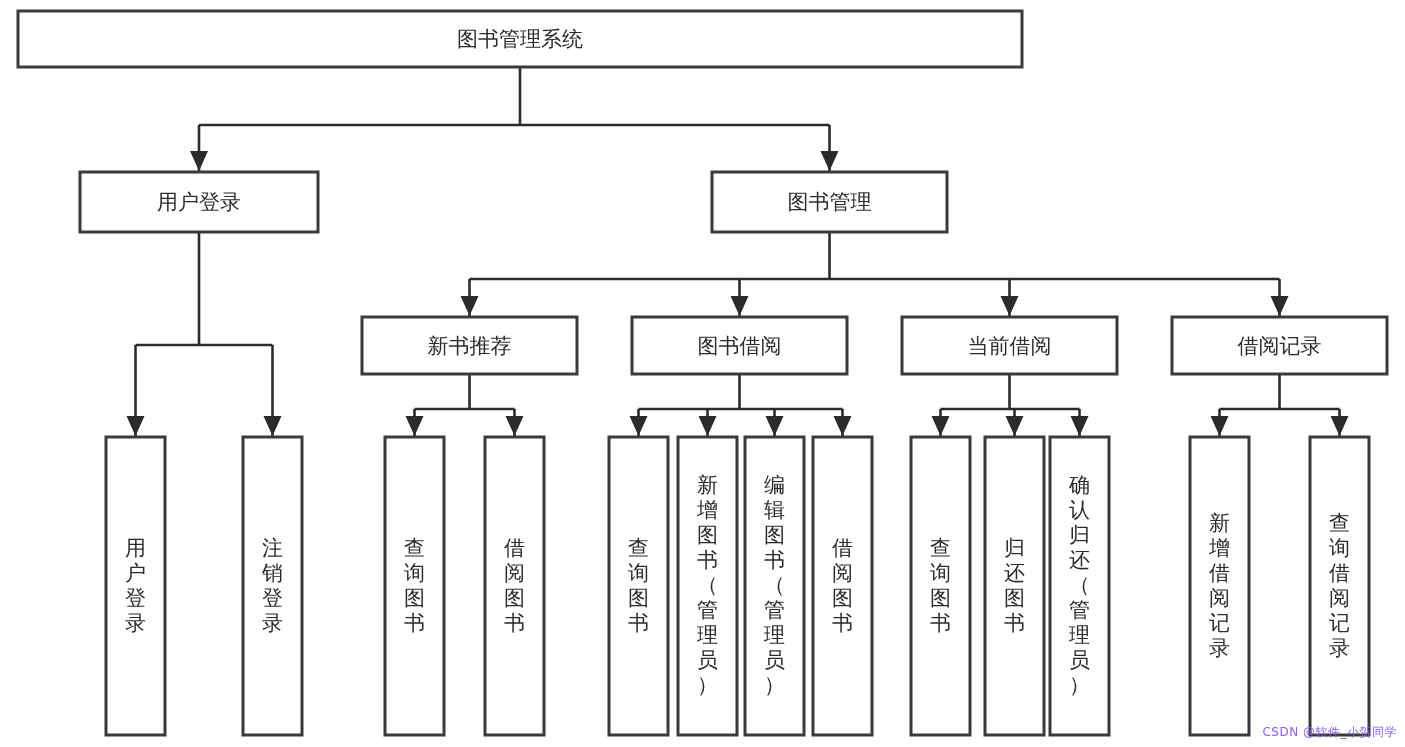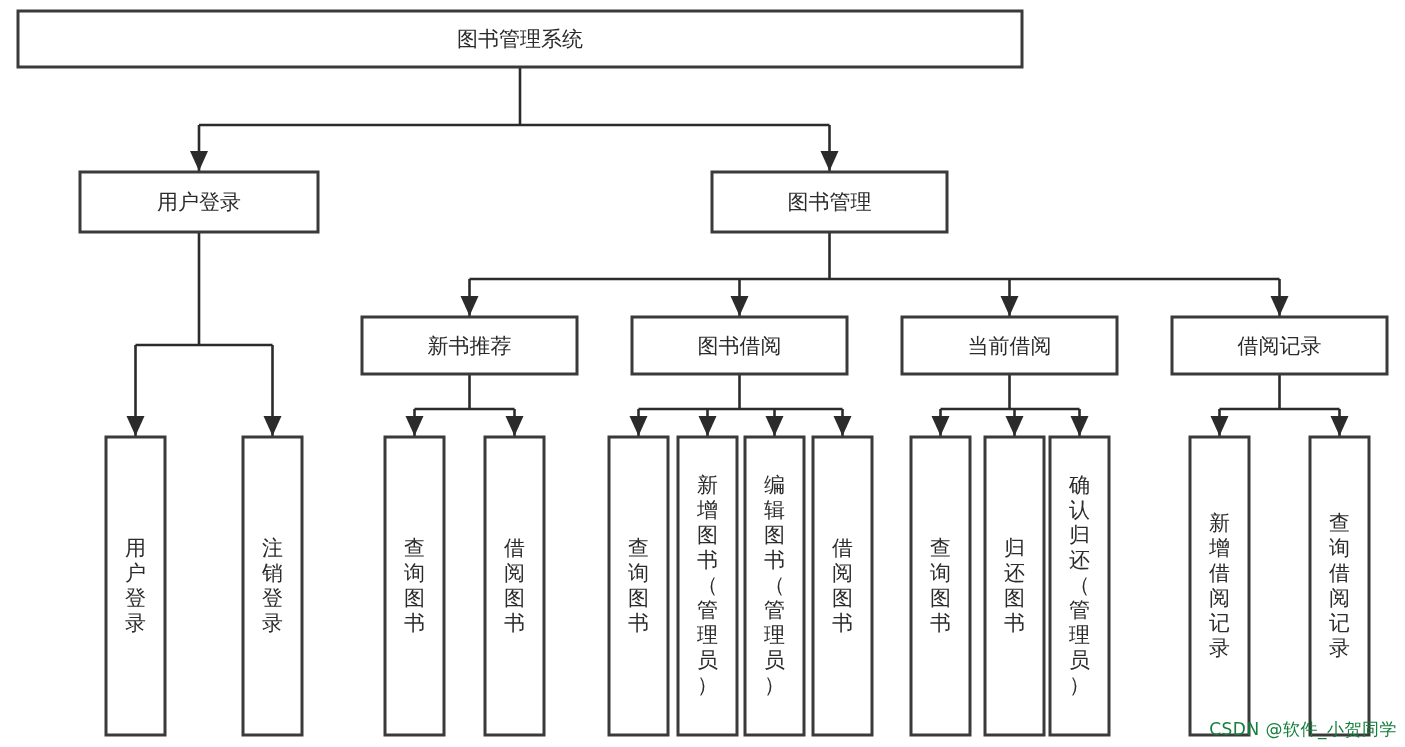--- a/index.html
+++ b/index.html
@@ -46,22 +46,22 @@
   }
   .arrow-head {
     fill: #2b2b2b;
     stroke: none;
   }
   .watermark {
     position: absolute;
     right: 8px;
     bottom: 6px;
     font-family: "DejaVu Sans", "Liberation Sans", sans-serif;
-    font-size: 17px;
-    color: #15803d;
+    font-size: 12px;
+    color: #8b5cf6;
     white-space: nowrap;
     user-select: none;
     letter-spacing: 0.5px;
   }
 </style>
 </head>
 <body>
 
 <div id="chart-root">
   <svg class="diagram" viewBox="0 0 1405 747">

